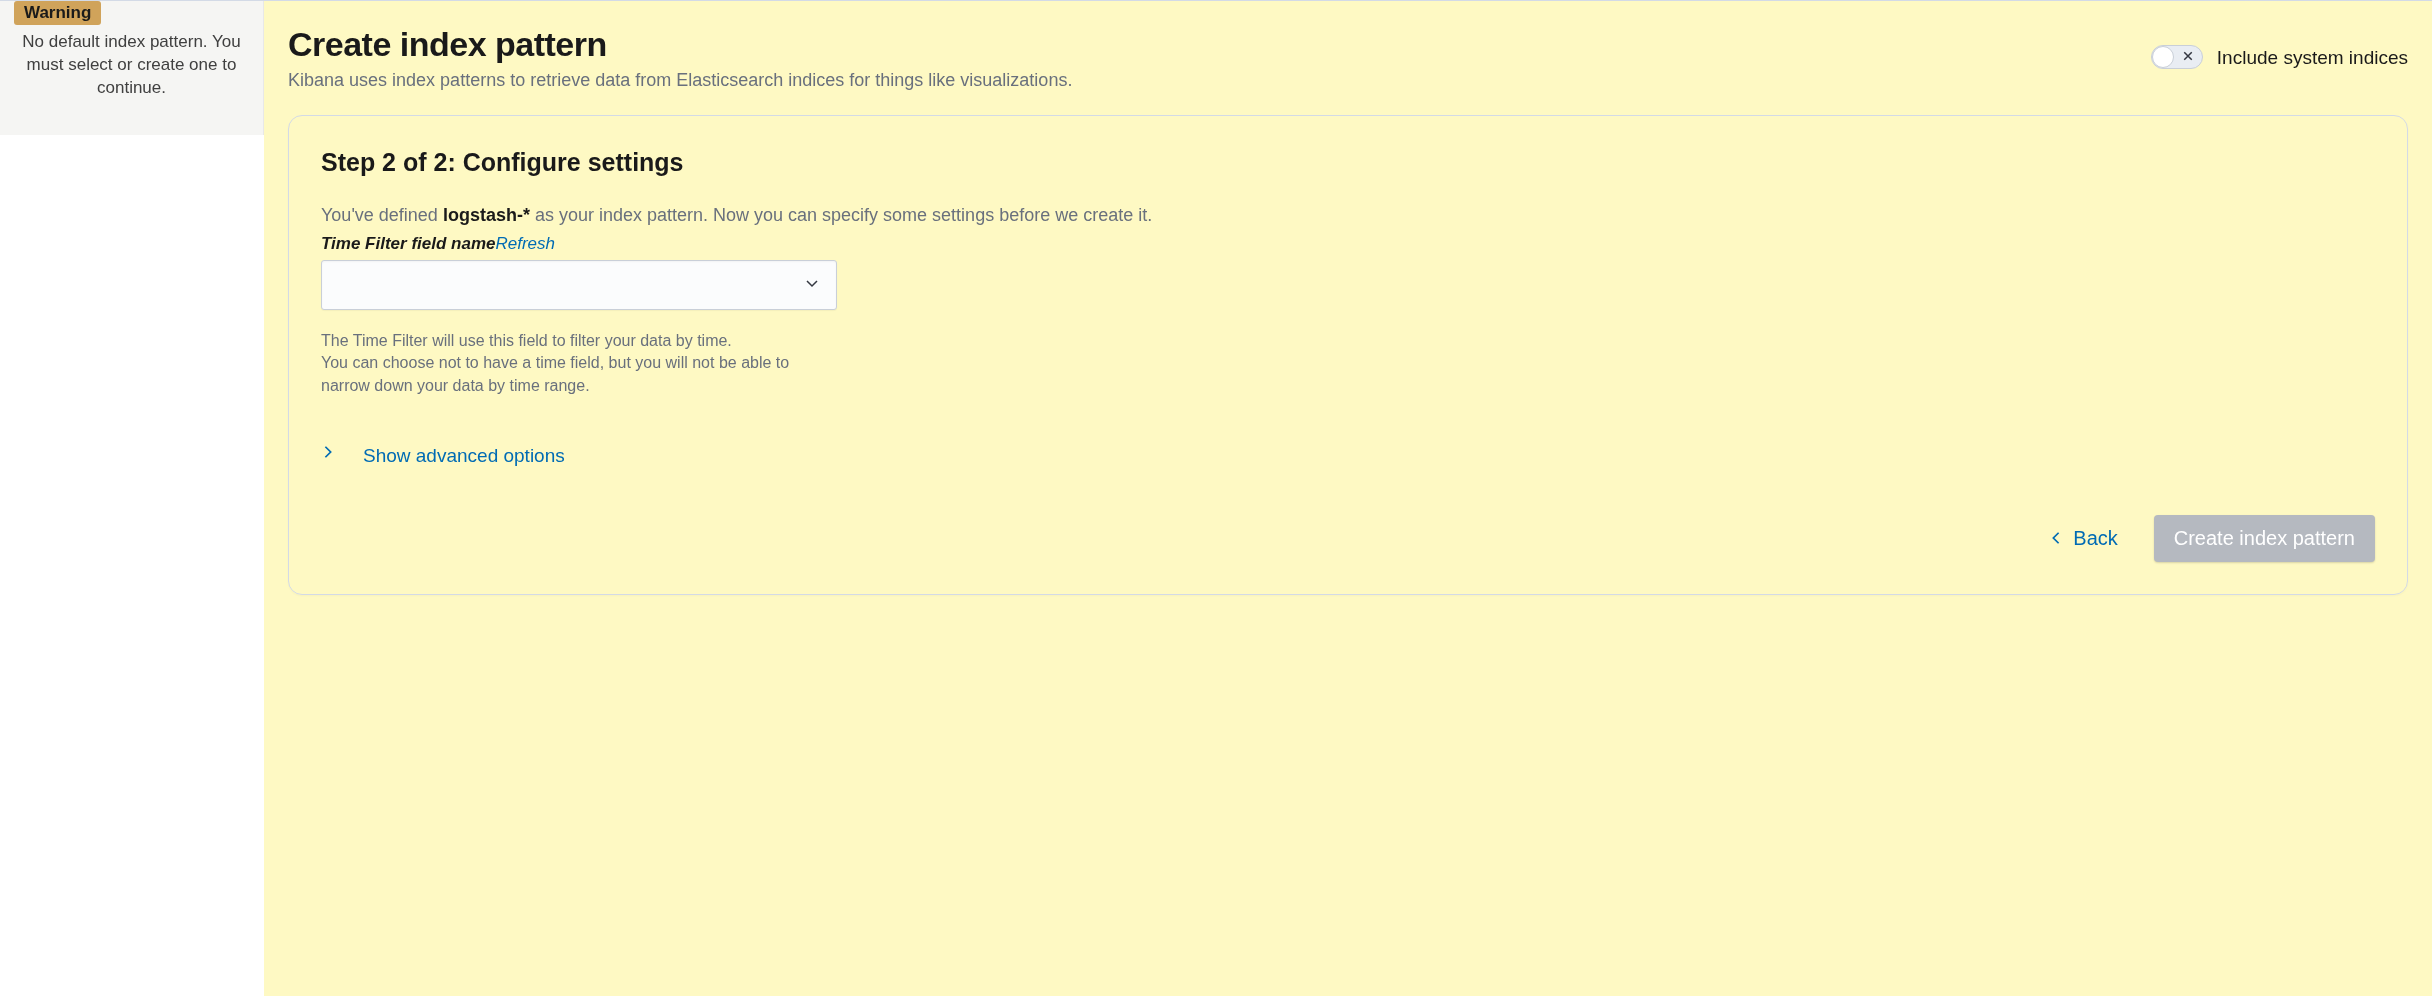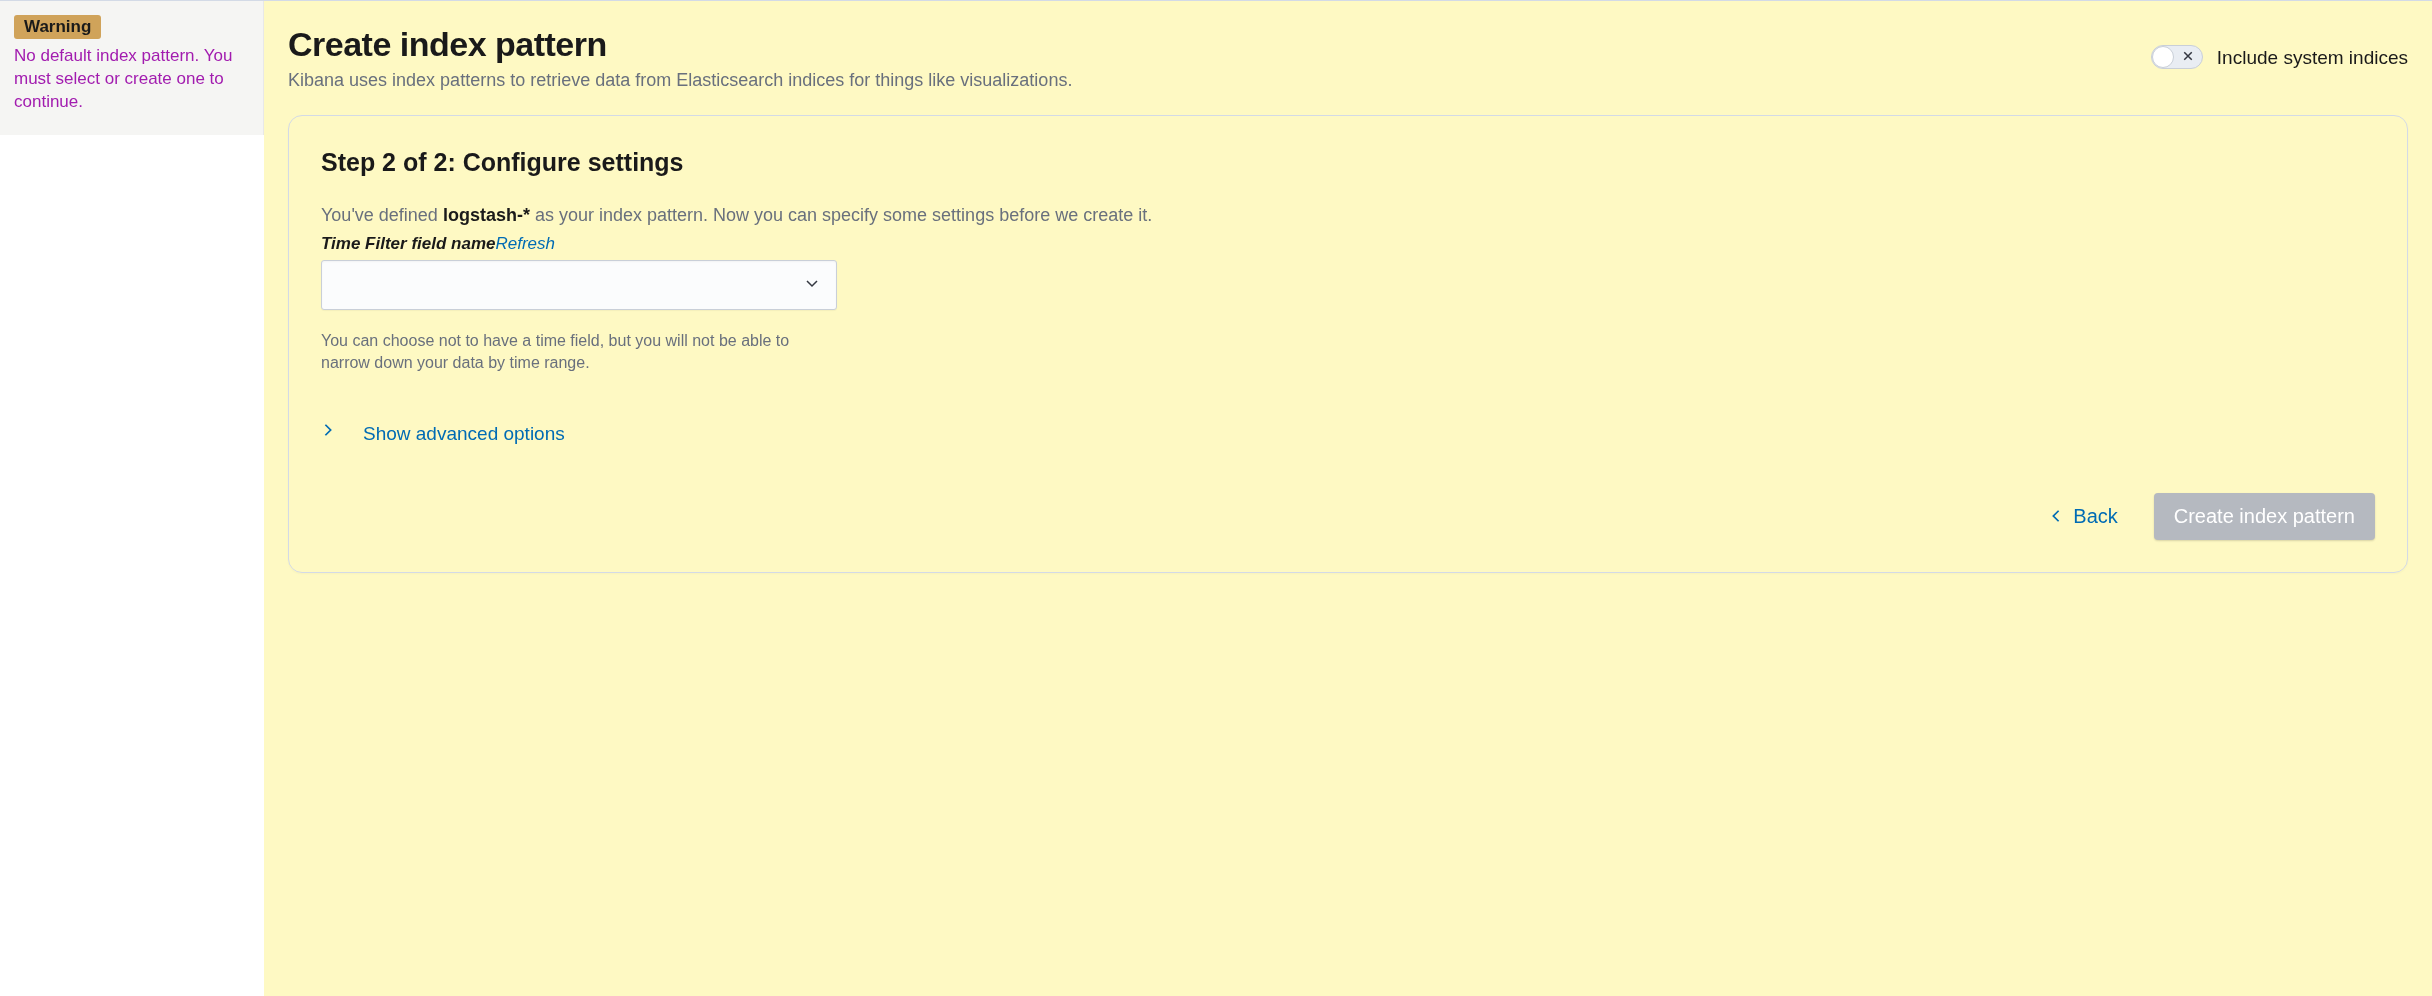--- a/index.html
+++ b/index.html
@@ -14,39 +14,40 @@
       font-size: 16px;
     }
     .outer {
       border-top: 1px solid #d3dae6;
       display: flex;
       min-height: 100vh;
     }
     .sidebar {
       width: 264px;
       background: #f5f5f3;
-      padding: 14px 14px;
+      padding: 0 14px;
       border-right: 1px solid #e8e8e8;
       align-self: flex-start;
       min-height: 134px;
     }
     .warning-badge {
       display: inline-block;
       background: #d0a35a;
       color: #1a1a1a;
       font-weight: 600;
       padding: 2px 10px;
       border-radius: 3px;
       font-size: 17px;
       margin-bottom: 6px;
     }
     .warning-text {
-      color: #a21caf;
+      color: #404040;
       font-size: 17px;
       line-height: 1.35;
+      text-align: center;
     }
     .main {
       flex: 1;
       padding: 24px 24px 24px 24px;
       background: #fef9c3;
     }
     .page-header {
       display: flex;
       justify-content: space-between;
       align-items: flex-start;
@@ -248,20 +249,21 @@
       <div class="select">
         <span></span>
         <span>
           <svg viewBox="0 0 16 16" fill="none" stroke="#343741" stroke-width="1.5">
             <path d="M3 6 L8 11 L13 6"></path>
           </svg>
         </span>
       </div>
 
       <div class="help-text">
+        <div>The Time Filter will use this field to filter your data by time.</div>
         <div>You can choose not to have a time field, but you will not be able to narrow down your data by time range.</div>
       </div>
 
       <div class="adv-row">
         <span class="chev">
           <svg viewBox="0 0 16 16" width="14" height="14" fill="none" stroke="#006bb4" stroke-width="2">
             <path d="M5 2 L11 8 L5 14"></path>
           </svg>
         </span>
         <span class="adv-label">Show advanced options</span>

